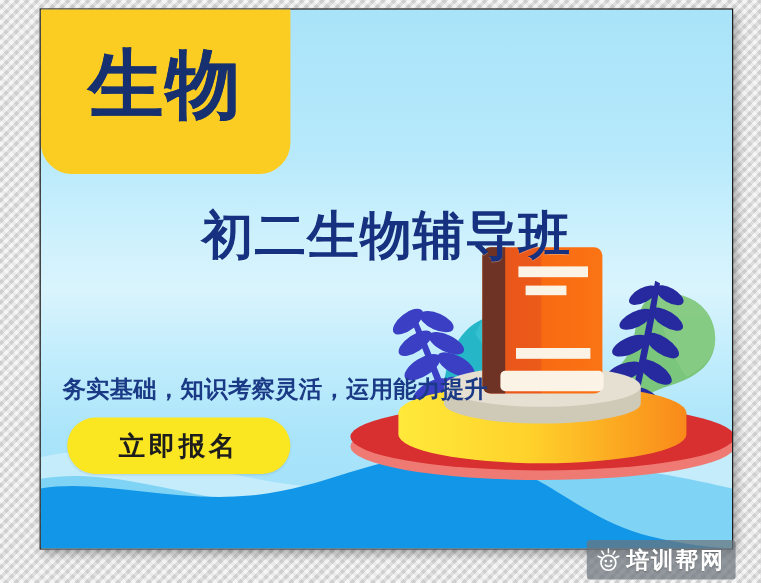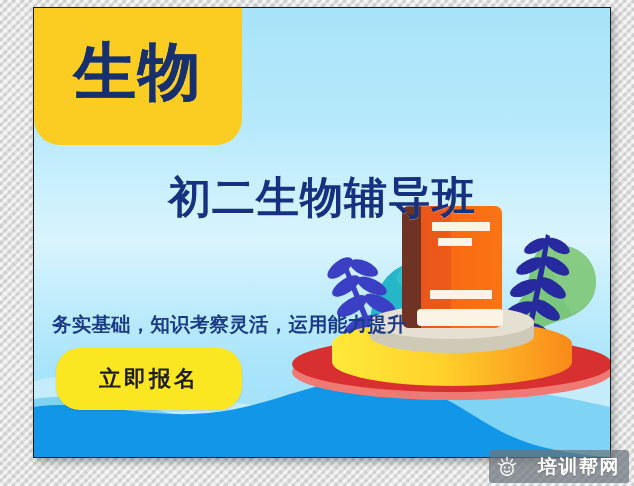--- a/index.html
+++ b/index.html
@@ -107,21 +107,21 @@
     white-space: nowrap;
     margin-top: 20px;
   }
 
   
   #cta-button {
     position: absolute;
     left: 22px;
     top: 340px;
     width: 186px;
-    height: 62px;
+    height: 47px;
     background: #fbe721;
     border-radius: 24px;
     border: none;
     display: flex;
     align-items: center;
     justify-content: center;
     z-index: 7;
     cursor: pointer;
     padding: 0;
     box-shadow: 0 1px 2px rgba(0,0,0,0.10);
@@ -145,21 +145,21 @@
   }
 
   
   #watermark {
     position: absolute;
     left: 489px;
     top: 450px;
     height: 33px;
     display: flex;
     align-items: center;
-    gap: 20px;
+    gap: 4px;
     padding: 0 9px 0 7px;
     background: rgba(108,116,124,0.72);
     border-radius: 3px;
     z-index: 30;
   }
   #watermark .wm-text {
     color: #ffffff;
     font-size: 19px;
     font-weight: bold;
     letter-spacing: 1.5px;

